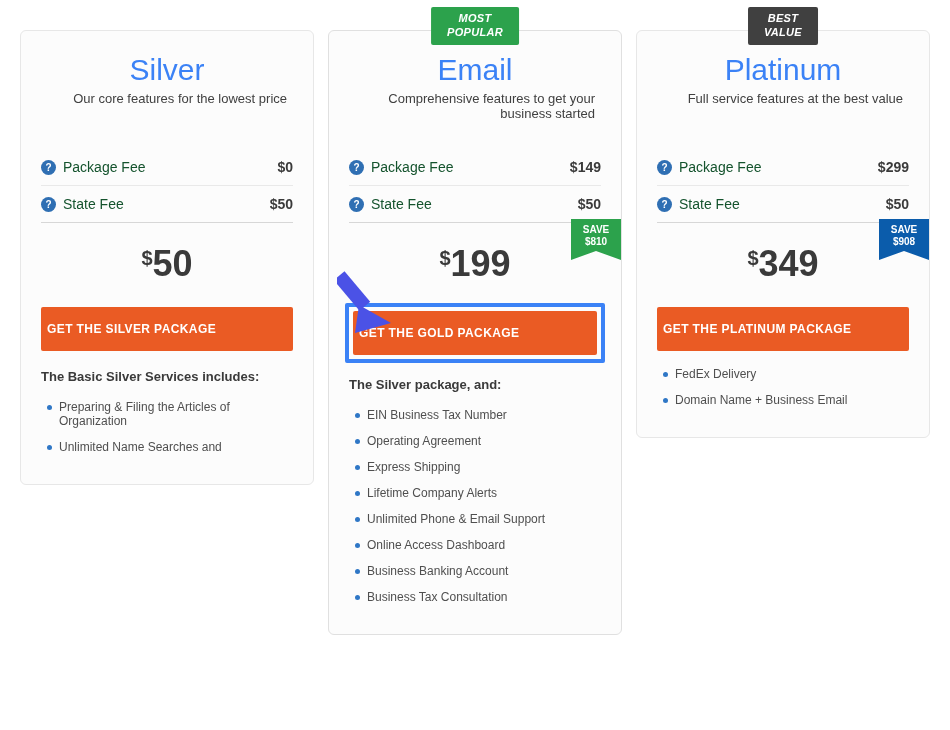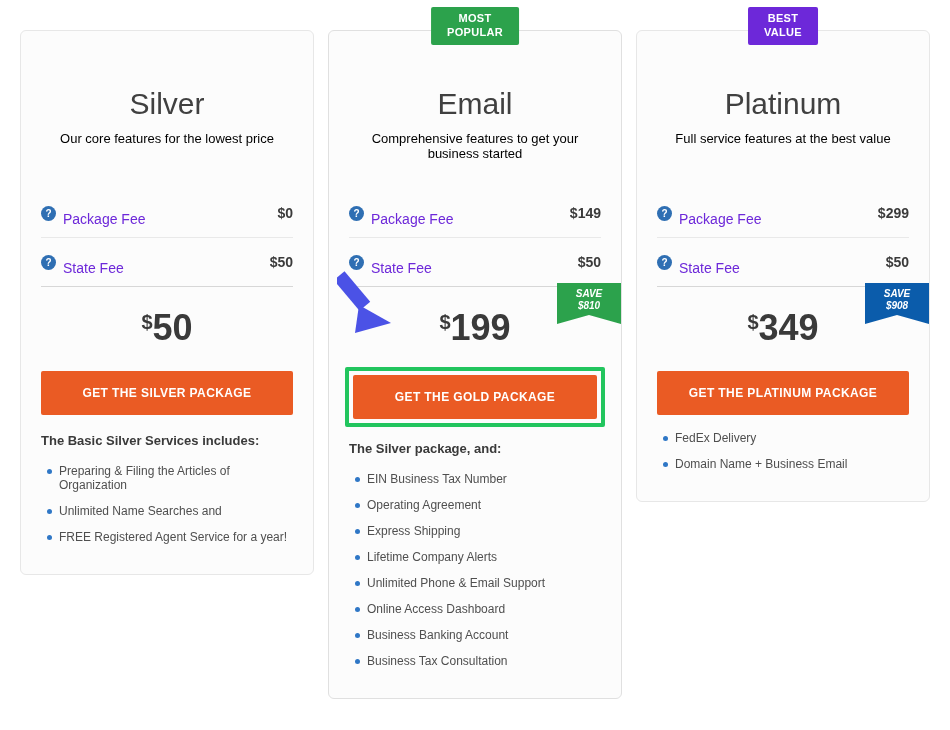--- a/index.html
+++ b/index.html
@@ -26,35 +26,36 @@
     transform: translateX(-50%);
     color: #fff;
     font-size: 11px;
     font-weight: 700;
     text-align: center;
     line-height: 1.25;
     padding: 5px 16px;
     border-radius: 2px;
     white-space: pre-line;
     letter-spacing: .3px;
+    font-style: italic;
   }
   .badge-green { background: #2ca24c; }
-  .badge-blue  { background: #6d28d9; }
+  .badge-blue  { background: #404040; }
   .tier {
     text-align: center;
     font-size: 30px;
     font-weight: 400;
+    color: #3b82f6;
+    margin-top: 2px;
+  }
+  .tagline {
+    text-align: right;
+    font-size: 13px;
     color: #404040;
-    margin-top: 36px;
-  }
-  .tagline {
-    text-align: center;
-    font-size: 13px;
-    color: #000000;
-    margin-top: 10px;
+    margin-top: 4px;
     padding: 0 6px;
     min-height: 34px;
   }
   .fee-section { margin-top: 24px; }
   .fee-row {
     display: flex;
     align-items: center;
     padding: 10px 0;
     border-bottom: 1px solid #e9e9e9;
     font-size: 14px;
@@ -65,65 +66,64 @@
     border-radius: 50%;
     background: #2f6fb3;
     color: #fff;
     font-size: 10px;
     font-weight: 700;
     display: inline-flex;
     align-items: center;
     justify-content: center;
     margin-right: 7px;
   }
-  .fee-label { color: #6d28d9; margin-top: 12px; }
+  .fee-label { color: #14532d; }
   .fee-val { margin-left: auto; font-weight: 700; color: #3a3a3a; }
   .total-wrap {
     position: relative;
     text-align: center;
     padding: 20px 0 22px 0;
   }
   .total {
     font-size: 36px;
     font-weight: 700;
     color: #3a3a3a;
     display: inline-block;
   }
   .total .currency { font-size: 20px; vertical-align: top; position: relative; top: 4px; }
   .save-ribbon {
     position: absolute;
     top: -4px; right: -20px;
-    width: 64px;
+    width: 50px;
     color: #fff;
     text-align: center;
     font-size: 10px;
     font-weight: 700;
     line-height: 1.2;
     padding: 5px 0 12px 0;
     clip-path: polygon(0 0, 100% 0, 100% 100%, 50% 78%, 0 100%);
-    font-style: italic;
   }
   .save-green { background: #2ca24c; }
   .save-blue  { background: #0b5cab; }
   .cta {
     display: block;
     width: 100%;
     background: #ea5b24;
     color: #fff;
-    text-align: center;
+    text-align: left;
     font-size: 12px;
     font-weight: 700;
     letter-spacing: .4px;
-    padding: 15px 0;
+    padding: 15px 6px;
     border: none;
     border-radius: 2px;
     cursor: pointer;
   }
   .cta-highlight {
-    border: 4px solid #22c55e;
+    border: 4px solid #3b82f6;
     padding: 4px;
     border-radius: 2px;
     margin: -4px;
   }
   .cta-highlight .cta { width: 100%; }
   .feat-head {
     font-size: 13px;
     font-weight: 700;
     color: #3a3a3a;
     margin-top: 18px;
@@ -171,21 +171,20 @@
       </div>
     </div>
     <div class="total-wrap">
       <span class="total"><span class="currency">$</span><span>50</span></span>
     </div>
     <button class="cta">GET THE SILVER PACKAGE</button>
     <p class="feat-head">The Basic Silver Services includes:</p>
     <ul class="feat">
       <li>Preparing &amp; Filing the Articles of Organization</li>
       <li>Unlimited Name Searches and</li>
-      <li>FREE Registered Agent Service for a year!</li>
     </ul>
   </div>
 
   <div class="card featured">
     <div class="badge-top badge-green">MOST
 POPULAR</div>
     <svg class="arrow-callout" width="64" height="74" viewBox="0 0 64 74">
       <g fill="#4b52e6">
         <rect x="8" y="8" width="14" height="40" transform="rotate(-40 15 28)"></rect>
         <polygon points="22,42 54,60 18,70"></polygon>

